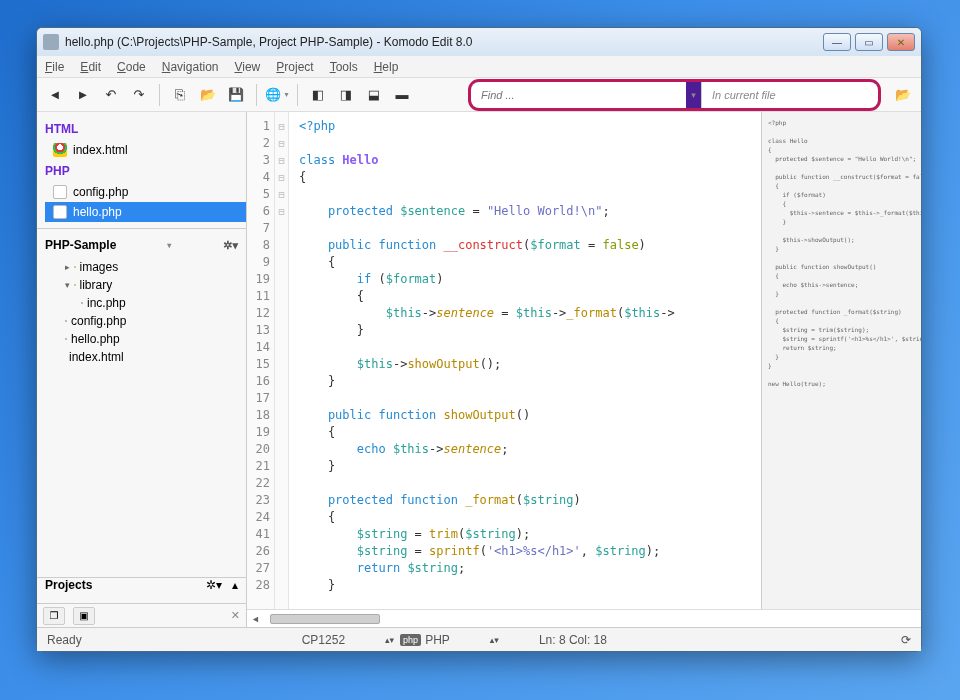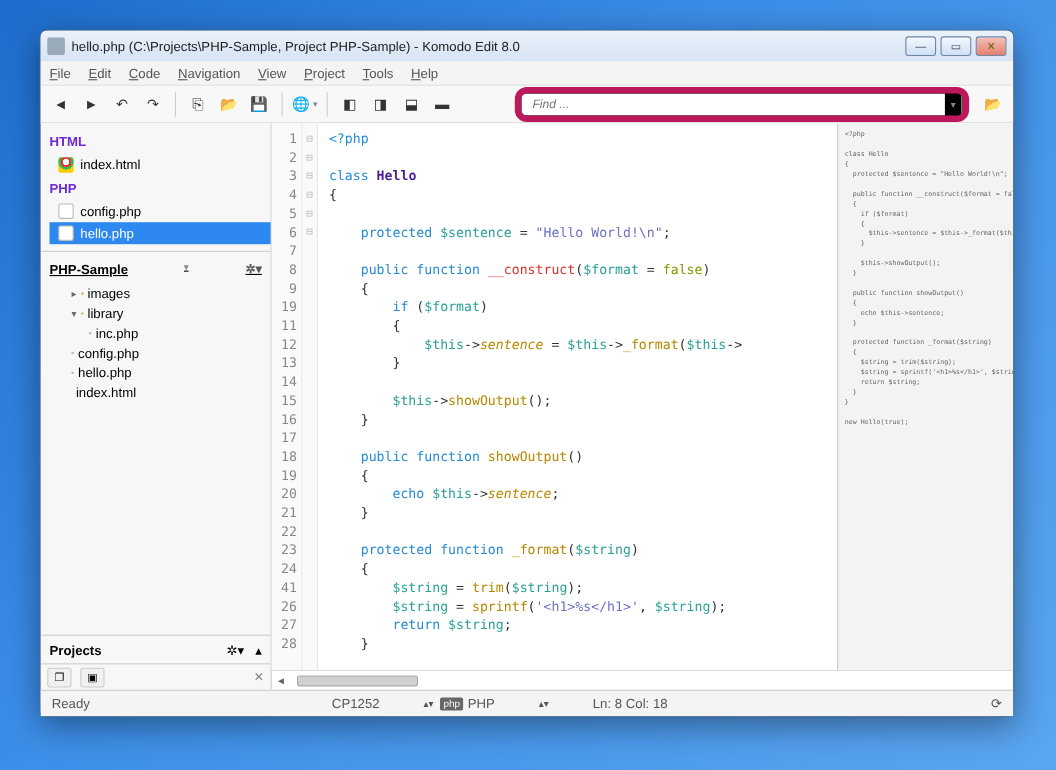--- a/index.html
+++ b/index.html
@@ -47,21 +47,21 @@
   height: 34px; background: #f8f8f8; border-bottom: 1px solid #ddd;
   display: flex; align-items: center; padding: 0 6px; gap: 4px;
 }
 .tbtn {
   width: 24px; height: 22px; display:flex;align-items:center;justify-content:center;
   font-size: 13px; color: #333; cursor: pointer; border-radius: 2px;
 }
 .tsep { width: 1px; height: 22px; background: #ccc; margin: 0 4px; }
 .findbox {
   flex: 1; display: flex; margin-left: 50px; height: 32px;
-  border: 6px solid #be185d; border-radius: 11px; overflow: hidden; background: #000000;
+  border: 3px solid #be185d; border-radius: 11px; overflow: hidden; background: #4c1d95;
 }
 .findbox input {
   flex: 1; border: none; outline: none; padding: 0 10px;
   font-size: 11px; font-style: italic; color: #888;
 }
 .findbox .finddrop { width:16px; display:flex;align-items:center;justify-content:center; font-size:9px; color:#888; border-right:1px solid #ccc; }
 .findbox .findscope { flex: 0.8; border: none; padding: 0 10px; font-size:11px; font-style:italic; color:#888; }
 .body { flex: 1; display: flex; overflow: hidden; }
 .sidebar {
   width: 210px; background: #f7f7f7; border-right: 1px solid #ccc;
@@ -69,35 +69,35 @@
 }
 .openfiles { padding: 6px 0 6px 8px; }
 .ofh { font-weight: bold; color: #6d28d9; padding: 4px 0; }
 .ofi { display: flex; align-items: center; gap: 6px; padding: 3px 4px 3px 8px; cursor: pointer; }
 .ofi .fi { width: 14px; height: 14px; border-radius: 2px; display:inline-block; }
 .fi-chrome { background: radial-gradient(circle at 50% 30%, #fff 3px, #e33 3px, #e33 5px, #3b5 5px, #3b5 7px, #fc0 7px); }
 .fi-file { background: #fff; border:1px solid #bbb; }
 .fi-folder { background: linear-gradient(#ffe8a0,#f4c95a); border:1px solid #c9a53a; border-radius:2px; }
 .ofi.sel { background: #2d89ef; color: #fff; }
 .projpane { border-top: 1px solid #ccc; padding: 6px 8px; flex: 1; }
-.projhead { display:flex; justify-content:space-between; font-weight:bold; padding: 3px 0 6px; text-decoration: underline; }
+.projhead { display:flex; align-items:center; justify-content:space-between; font-weight:bold; padding: 3px 0 6px; }
 .projhead .gear { font-size: 11px; color:#555; cursor:pointer; }
 .tree .titem { display:flex; align-items:center; gap:4px; padding:2px 0 2px 4px; cursor:pointer; }
 .tree .indent1 { padding-left: 20px; }
 .tree .indent2 { padding-left: 36px; }
-.projbar { border-top:1px solid #ccc; height:26px; display:flex; align-items:center; padding:0 8px; gap:10px; font-size:12px; }
+.projbar { border-top:1px solid #ccc; height:26px; display:flex; align-items:flex-start; padding:0 8px; gap:10px; font-size:12px; }
 .projbar .phead { font-weight:bold; flex:1; }
 .bottombar { border-top:1px solid #ccc; height:24px; display:flex; align-items:center; padding:0 6px; gap:8px; }
 .bottombar .bb { width:22px; height:18px; border:1px solid #ccc; border-radius:2px; background:#f0f0f0; cursor:pointer; display:flex;align-items:center;justify-content:center; font-size:10px; }
 .editor { flex: 1; display: flex; background: #fff; overflow: hidden; }
 .gutter { width: 28px; background: #fafafa; border-right:1px solid #e5e5e5; text-align:right; color:#888; font-family: Consolas, monospace; font-size:12px; padding: 6px 4px 0 0; line-height:17px; }
 .foldcol { width: 14px; background:#fafafa; border-right:1px solid #e5e5e5; color:#bbb; font-family: Consolas, monospace; font-size:10px; padding-top:6px; line-height:17px; text-align:center; }
 .code { flex:1; font-family: Consolas, monospace; font-size:12px; color:#333; padding: 6px 6px 0 10px; line-height:17px; white-space: pre; overflow:hidden; }
 .tok-key { color: #268bd2; }
-.tok-cls { color: #4c1d95; font-weight: bold; }
+.tok-cls { color: #8b5cf6; font-weight: bold; }
 .tok-var { color: #2aa198; }
 .tok-str { color: #6c71c4; }
 .tok-fn  { color: #b58900; }
 .tok-mag { color: #dc322f; }
 .tok-prop{ color: #b58900; font-style: italic; }
 .tok-const{ color: #859900; }
 .minimap { width: 160px; background: #f3f3f3; border-left:1px solid #ccc; font-family: Consolas, monospace; font-size:6px; color:#666; padding:6px; line-height:9px; overflow:hidden; }
 .minimap .mm { white-space: pre; }
 .hscroll { height:18px; border-top:1px solid #ddd; display:flex; align-items:center; }
 .hscroll .hbar { margin-left:6px; width:110px; height:10px; background:#d0d0d0; border:1px solid #aaa; border-radius:2px; }
@@ -148,20 +148,21 @@
     <div class="tsep"></div>
     <div class="tbtn">🌐<span class="tri">▾</span></div>
     <div class="tsep"></div>
     <div class="tbtn">◧</div>
     <div class="tbtn">◨</div>
     <div class="tbtn">⬓</div>
     <div class="tbtn">▬</div>
     <div class="findbox">
       <input placeholder="Find ..." style="">
       <span class="finddrop">▾</span>
+      <input class="findscope" readonly="" value="In current file" style="">
     </div>
     <div class="tbtn" style="margin-left:6px">📂</div>
   </div>
 
   <div class="body">
     <div class="sidebar">
       <div class="openfiles" id="openfiles">
           <div class="ofh">HTML</div>
           <div class="ofi">
             <span class="fi fi-chrome"></span>

